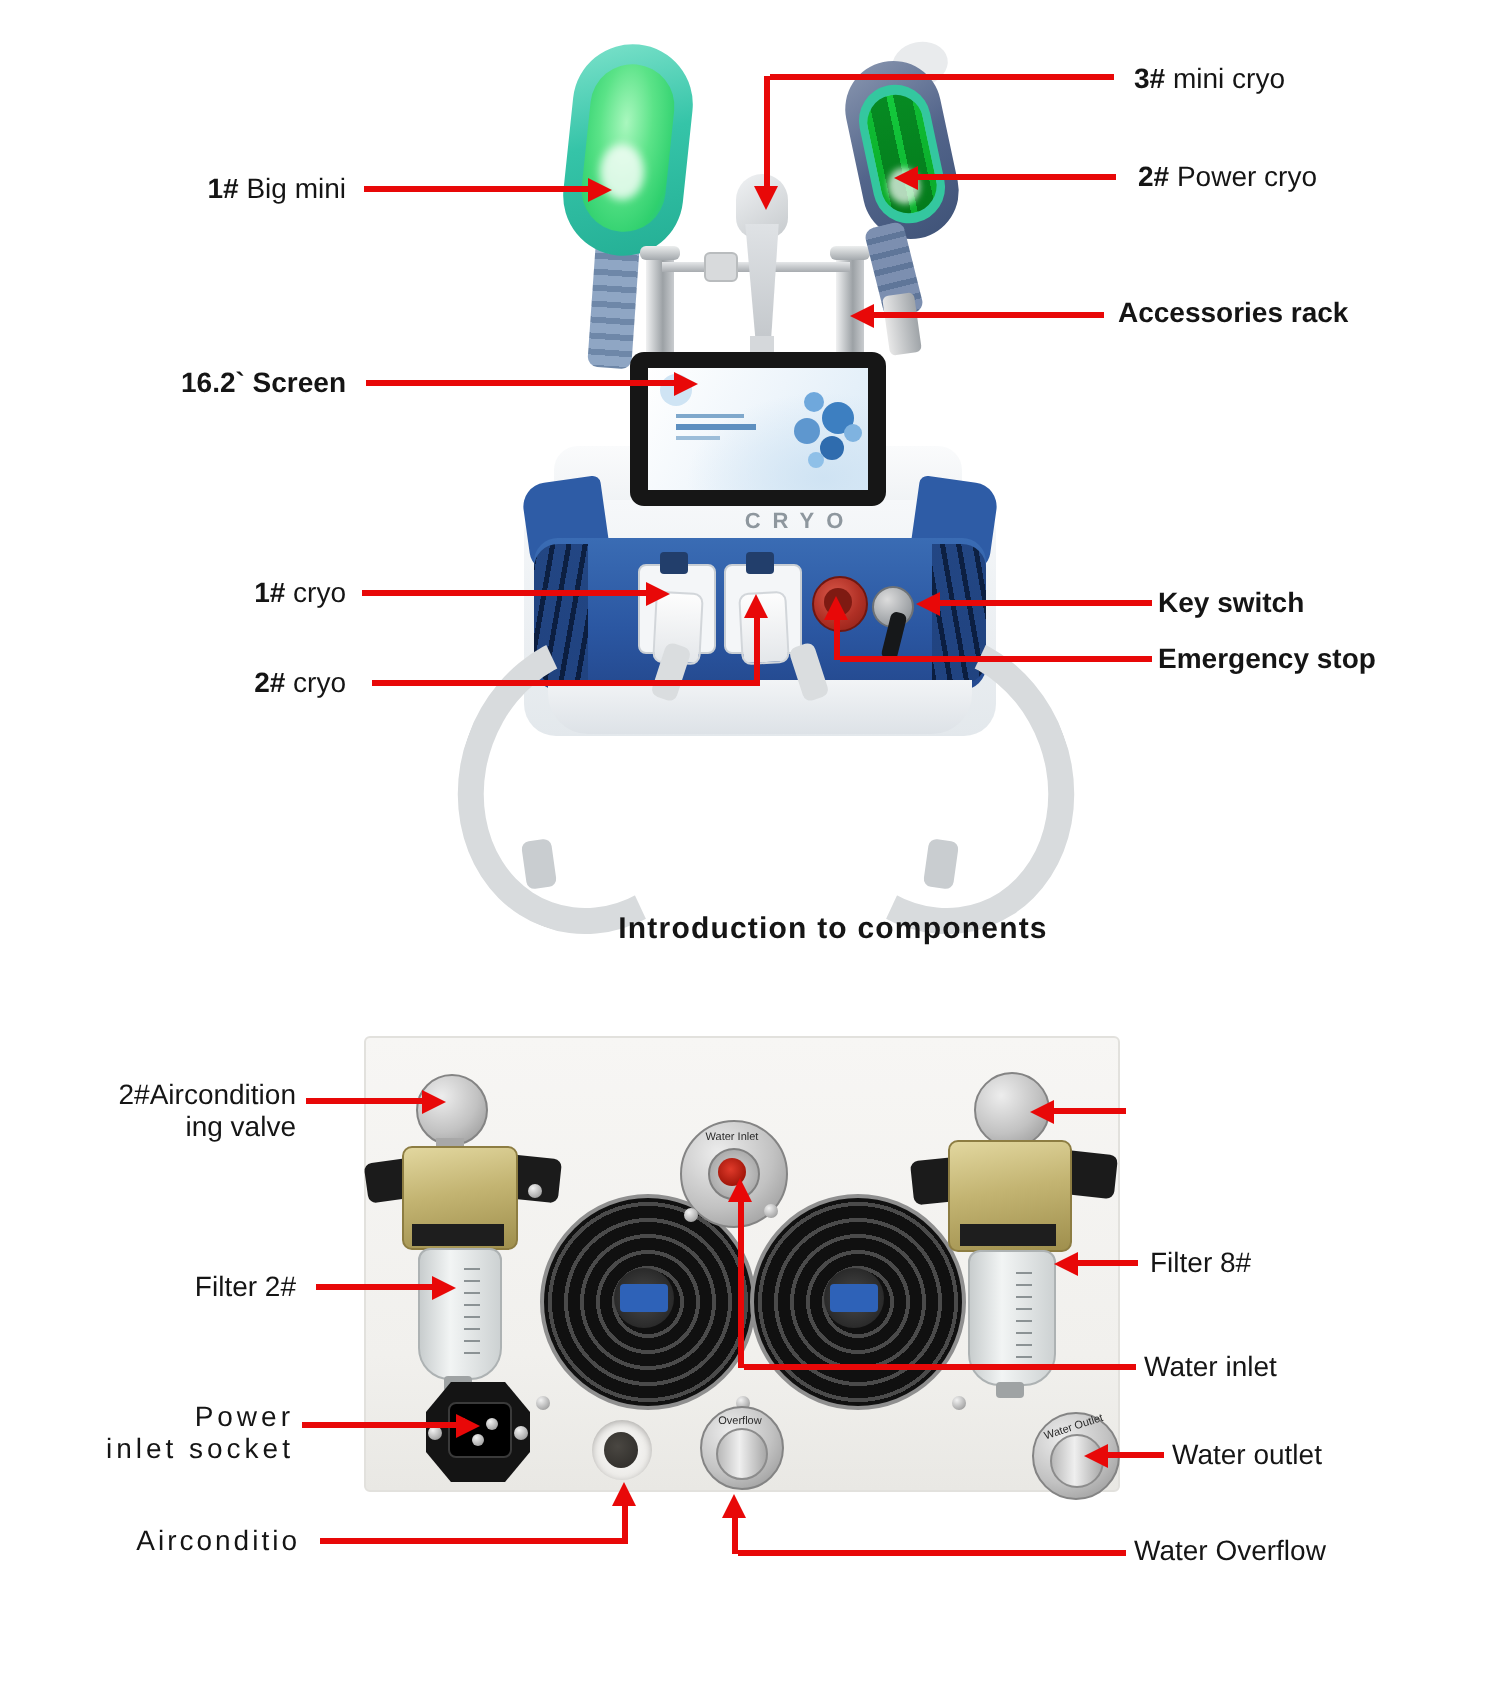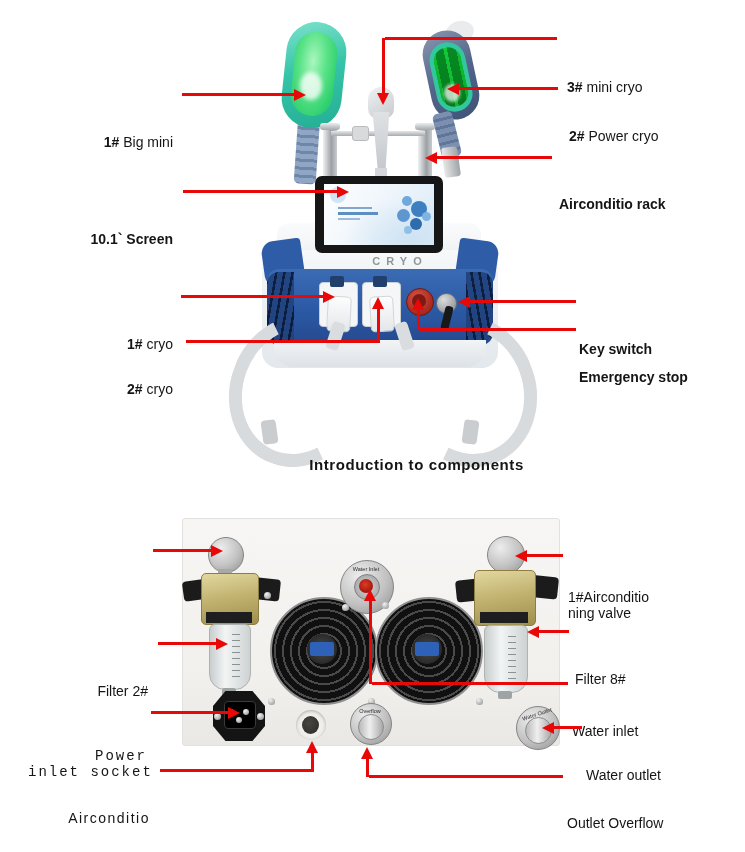--- a/index.html
+++ b/index.html
@@ -1,20 +1,20 @@
 <!DOCTYPE html>
 <html><head>
 <meta charset="utf-8">
 <style>
   html,body{margin:0;padding:0;background:#fff;}
   .canvas{position:relative;width:745px;height:852px;background:#fff;overflow:hidden;
           font-family:"Liberation Sans",sans-serif;color:#111;}
   .abs{position:absolute;}
   
-  .lbl{position:absolute;font-size:14px;line-height:15px;color:#151515;white-space:nowrap;margin-top:48px;}
+  .lbl{position:absolute;font-size:14px;line-height:15px;color:#151515;white-space:nowrap;}
   .lbl-r{text-align:right;}
   .bold{font-weight:bold;}
   .cap{position:absolute;left:0;width:100%;text-align:center;font-size:15px;font-weight:bold;
        color:#151515;padding-left:44px;}
   
   .hline{position:absolute;height:3px;background:#e80808;}
   .vline{position:absolute;width:3px;background:#e80808;}
   .ah{position:absolute;width:0;height:0;}
   .ah-r{border-left:12px solid #e80808;border-top:6px solid transparent;border-bottom:6px solid transparent;}
   .ah-l{border-right:12px solid #e80808;border-top:6px solid transparent;border-bottom:6px solid transparent;}
@@ -129,22 +129,22 @@
 
   <div class="lbl lbl-r" style="left:53px;top:87px;width:120px;">
     <b>1#</b><span> Big mini</span>
   </div>
   <div class="lbl" style="left:567px;top:32px;">
     <b>3#</b><span> mini cryo</span>
   </div>
   <div class="lbl" style="left:569px;top:81px;">
     <b>2#</b><span> Power cryo</span>
   </div>
-  <div class="lbl bold" style="left:559px;top:149px;">Airconditio rack</div>
-  <div class="lbl bold lbl-r" style="left:53px;top:184px;width:120px;">10.1` Screen</div>
+  <div class="lbl bold" style="left:559px;top:149px;">Accessories rack</div>
+  <div class="lbl bold lbl-r" style="left:53px;top:184px;width:120px;">16.2` Screen</div>
   <div class="lbl lbl-r" style="left:53px;top:289px;width:120px;">
     <b>1#</b><span> cryo</span>
   </div>
   <div class="lbl lbl-r" style="left:53px;top:334px;width:120px;">
     <b>2#</b><span> cryo</span>
   </div>
   <div class="lbl bold" style="left:579px;top:294px;">Key switch</div>
   <div class="lbl bold" style="left:579px;top:322px;">Emergency stop</div>
   <div class="cap" style="top:456px;letter-spacing:.6px;">Introduction to components</div>
 
@@ -237,34 +237,34 @@
   <div class="abs rnd" style="left:302px;top:716px;width:17px;height:18px;background:radial-gradient(circle at 40% 40%, #4a4742, #2b2926);"></div>
 
   <div class="abs rnd silver" style="left:350px;top:703px;width:40px;height:40px;"></div>
   <div class="tiny" style="left:353px;top:708px;width:34px;">Overflow</div>
   <div class="abs rnd" style="left:358px;top:714px;width:24px;height:24px;background:linear-gradient(90deg,#b9b9b9,#efefef 45%,#a8a8a8);border:1px solid #8c8c8c;"></div>
 
   <div class="abs rnd silver" style="left:516px;top:706px;width:42px;height:42px;"></div>
   <div class="tiny" style="left:519px;top:711px;width:36px;transform:rotate(-18deg);">Water Outlet</div>
   <div class="abs rnd" style="left:525px;top:717px;width:25px;height:25px;background:linear-gradient(90deg,#b9b9b9,#efefef 45%,#a8a8a8);border:1px solid #8c8c8c;"></div>
 
+  <div class="lbl lbl-r" style="left:28px;top:539px;width:120px;line-height:16px;">
+    <div>2#Aircondition</div>
+    <div>ing valve</div>
+  </div>
   <div class="lbl lbl-r" style="left:28px;top:636px;width:120px;">Filter 2#</div>
-  <div class="lbl lbl-r" style="left:28px;top:700px;width:119px;line-height:16px;letter-spacing:2px;font-family:Liberation Mono, monospace;">
+  <div class="lbl lbl-r" style="left:28px;top:700px;width:119px;line-height:16px;letter-spacing:2px;">
     <div>Power</div>
     <div>inlet socket</div>
   </div>
   <div class="lbl lbl-r" style="left:28px;top:763px;width:122px;letter-spacing:1.5px;">Airconditio</div>
-  <div class="lbl" style="left:568px;top:541px;line-height:16px;">
-    <div>1#Airconditio</div>
-    <div>ning valve</div>
-  </div>
   <div class="lbl" style="left:575px;top:624px;">Filter 8#</div>
   <div class="lbl" style="left:572px;top:676px;">Water inlet</div>
   <div class="lbl" style="left:586px;top:720px;">Water outlet</div>
-  <div class="lbl" style="left:567px;top:768px;">Outlet Overflow</div>
+  <div class="lbl" style="left:567px;top:768px;">Water Overflow</div>
 
   <div class="hline" style="left:153px;top:549px;width:58px;"></div>
   <div class="ah ah-r" style="left:211px;top:545px;"></div>
   <div class="hline" style="left:158px;top:642px;width:58px;"></div>
   <div class="ah ah-r" style="left:216px;top:638px;"></div>
   <div class="hline" style="left:151px;top:711px;width:77px;"></div>
   <div class="ah ah-r" style="left:228px;top:707px;"></div>
   <div class="hline" style="left:160px;top:769px;width:154px;"></div>
   <div class="vline" style="left:311px;top:752px;height:19px;"></div>
   <div class="ah ah-u" style="left:306px;top:741px;"></div>

